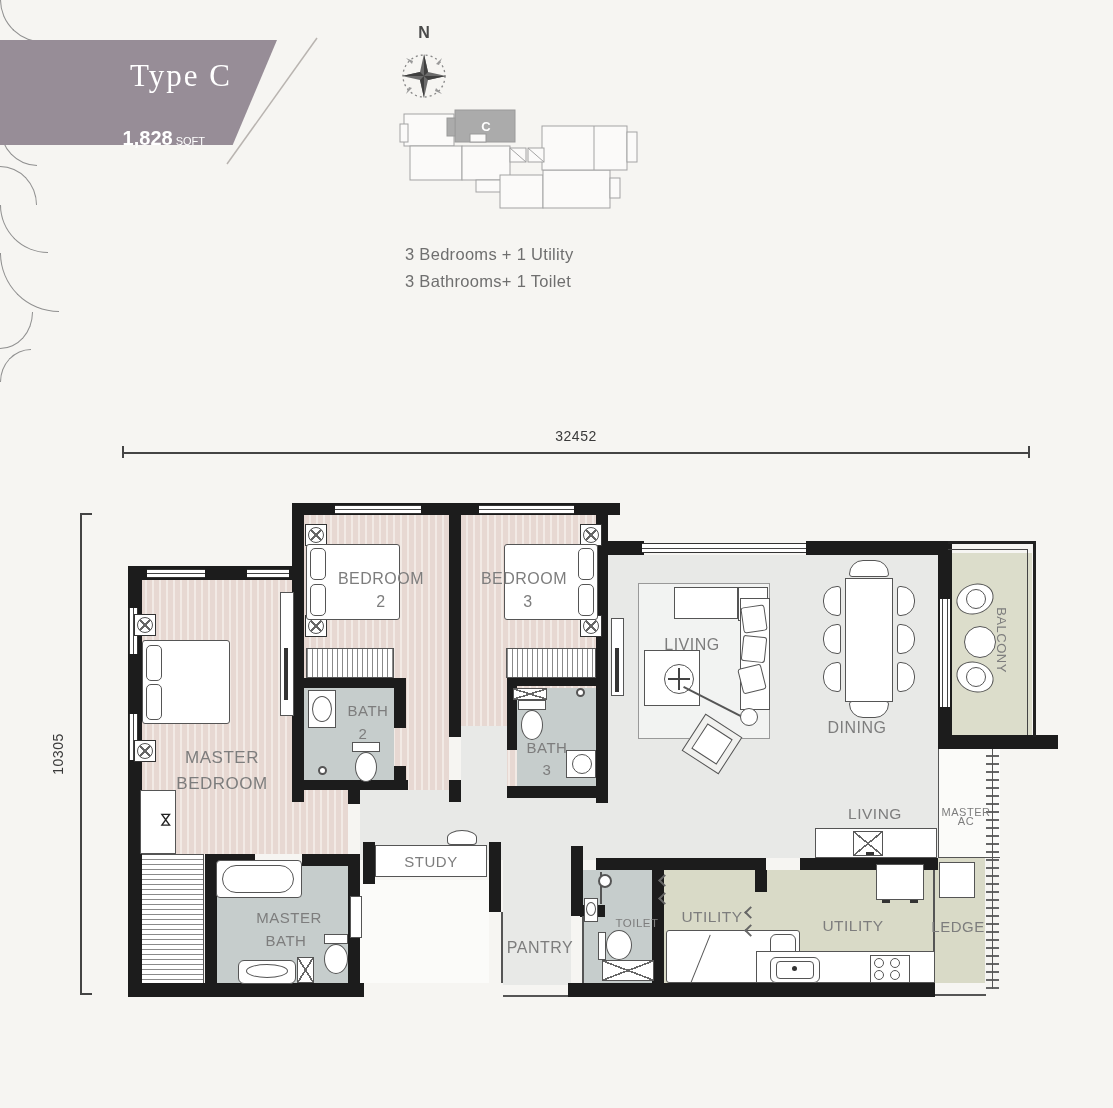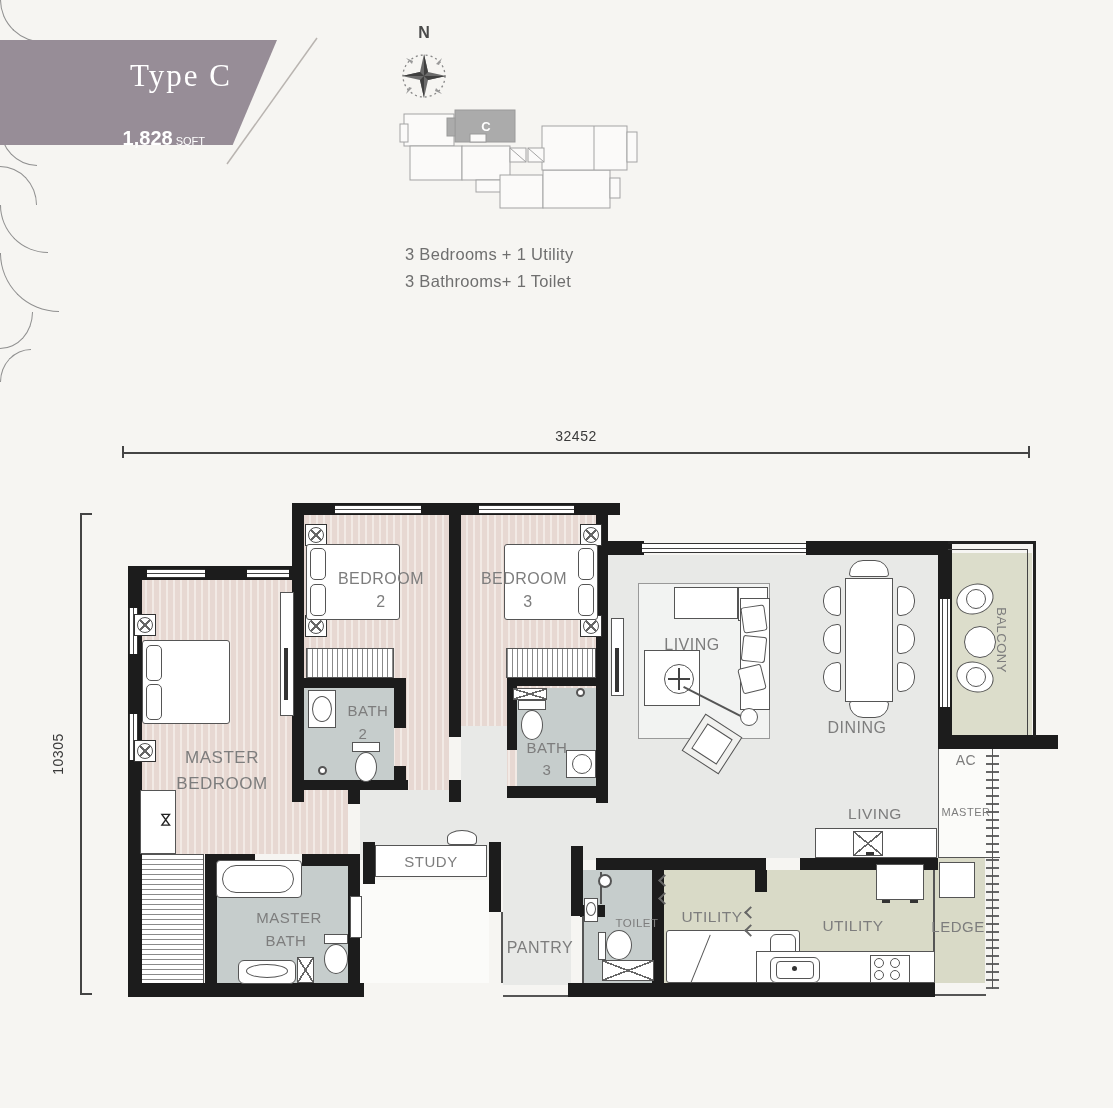--- a/index.html
+++ b/index.html
@@ -327,19 +327,19 @@
   <div class="lab" style="left:547px;top:769px;font-size:15px;">3</div>
   <div class="lab" style="left:289px;top:917px;font-size:15px;">MASTER</div>
   <div class="lab" style="left:286px;top:940px;font-size:15px;">BATH</div>
   <div class="lab" style="left:431px;top:861px;font-size:15px;">STUDY</div>
   <div class="lab" style="left:540px;top:948px;font-size:16px;">PANTRY</div>
   <div class="lab" style="left:637px;top:923px;font-size:11.5px;">TOILET</div>
   <div class="lab" style="left:712px;top:917px;font-size:15.5px;">UTILITY</div>
   <div class="lab" style="left:853px;top:926px;font-size:15.5px;">UTILITY</div>
   <div class="lab" style="left:958px;top:926px;font-size:15px;">LEDGE</div>
   <div class="lab" style="left:875px;top:814px;font-size:15.5px;">LIVING</div>
-  <div class="lab" style="left:966px;top:760px;font-size:14px;">AC</div>
+  <div class="lab" style="left:966px;top:821px;font-size:11px;">AC</div>
   <div class="lab" style="left:966px;top:812px;font-size:11px;">MASTER</div>
   <div class="lab" style="left:692px;top:645px;font-size:16px;">LIVING</div>
   <div class="lab" style="left:857px;top:728px;font-size:16px;">DINING</div>
   <div class="lab" style="left:1001px;top:640px;font-size:13px;transform:translate(-50%,-50%) rotate(90deg);">BALCONY</div>
 
 </div>
 
 </body></html>

